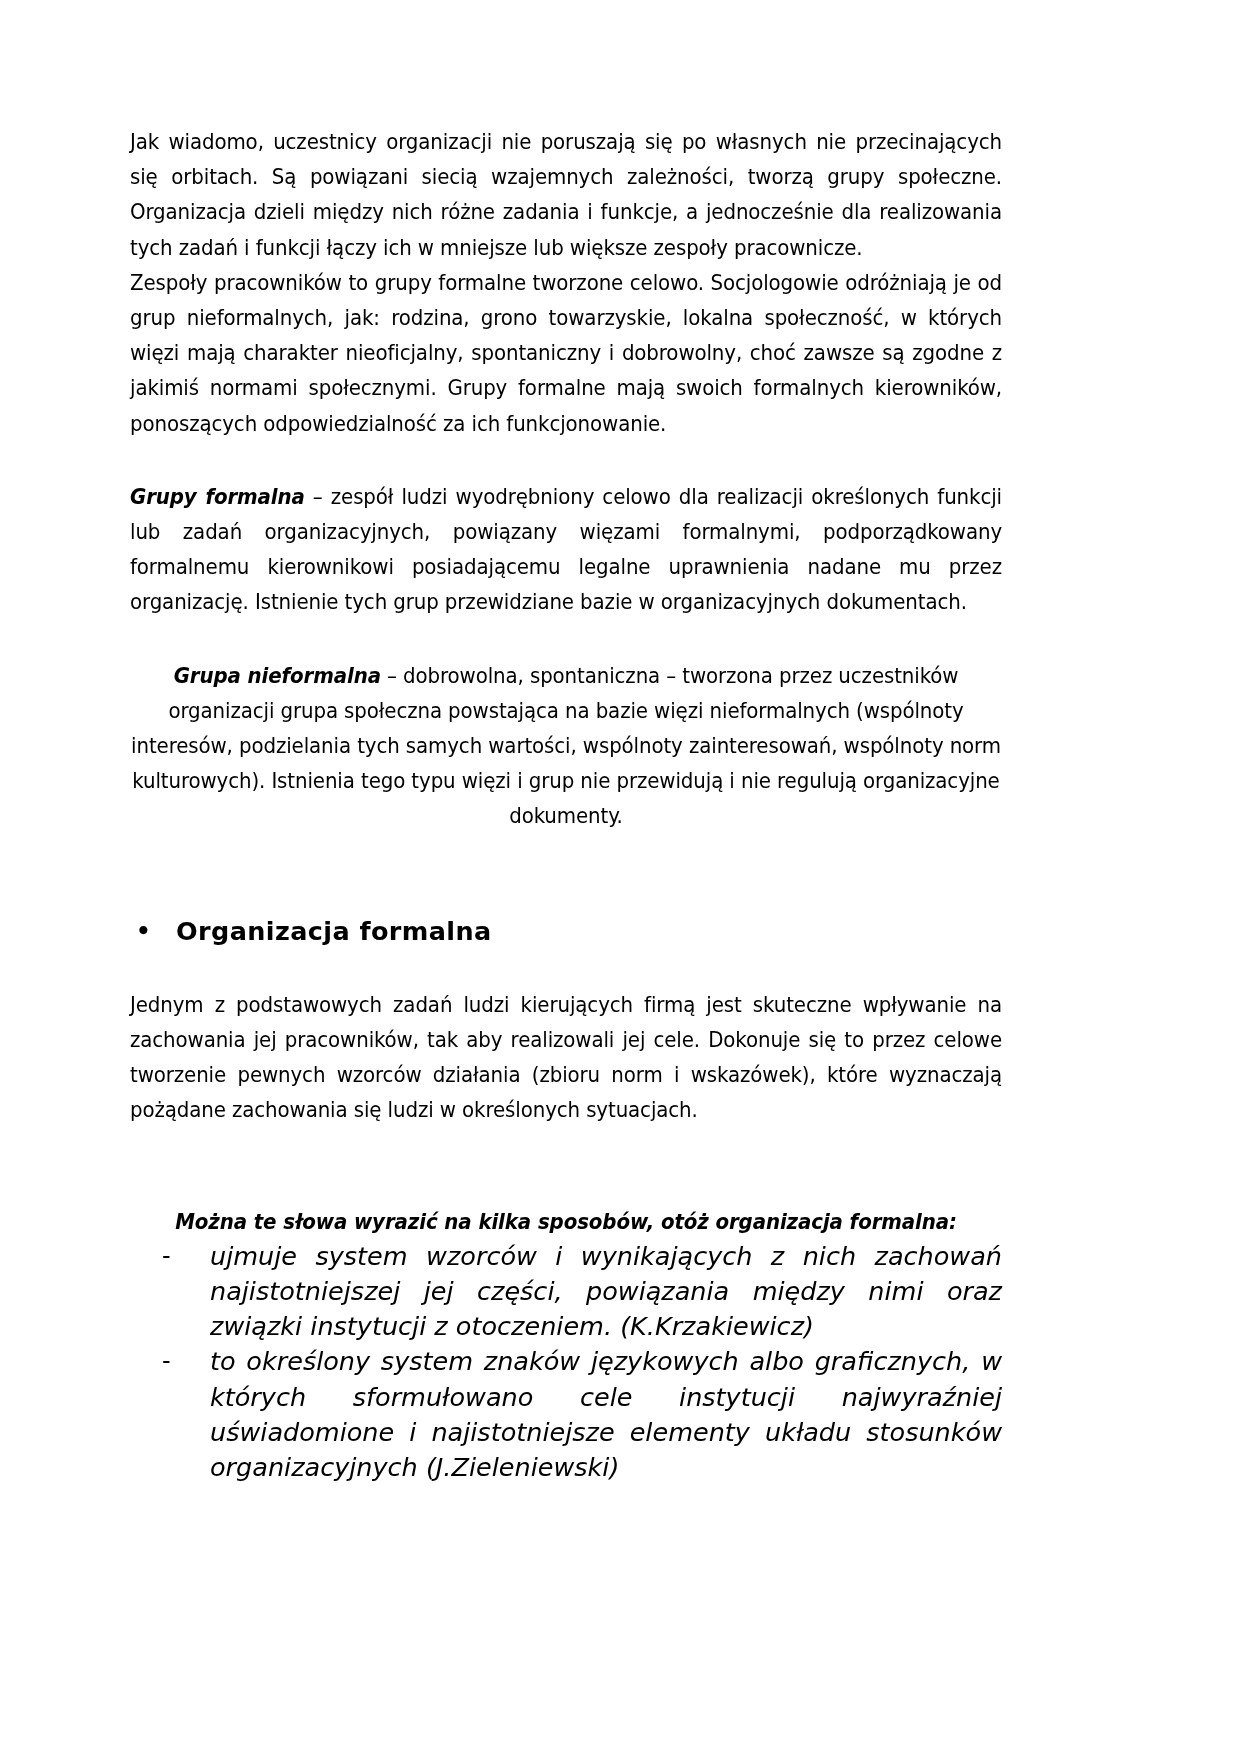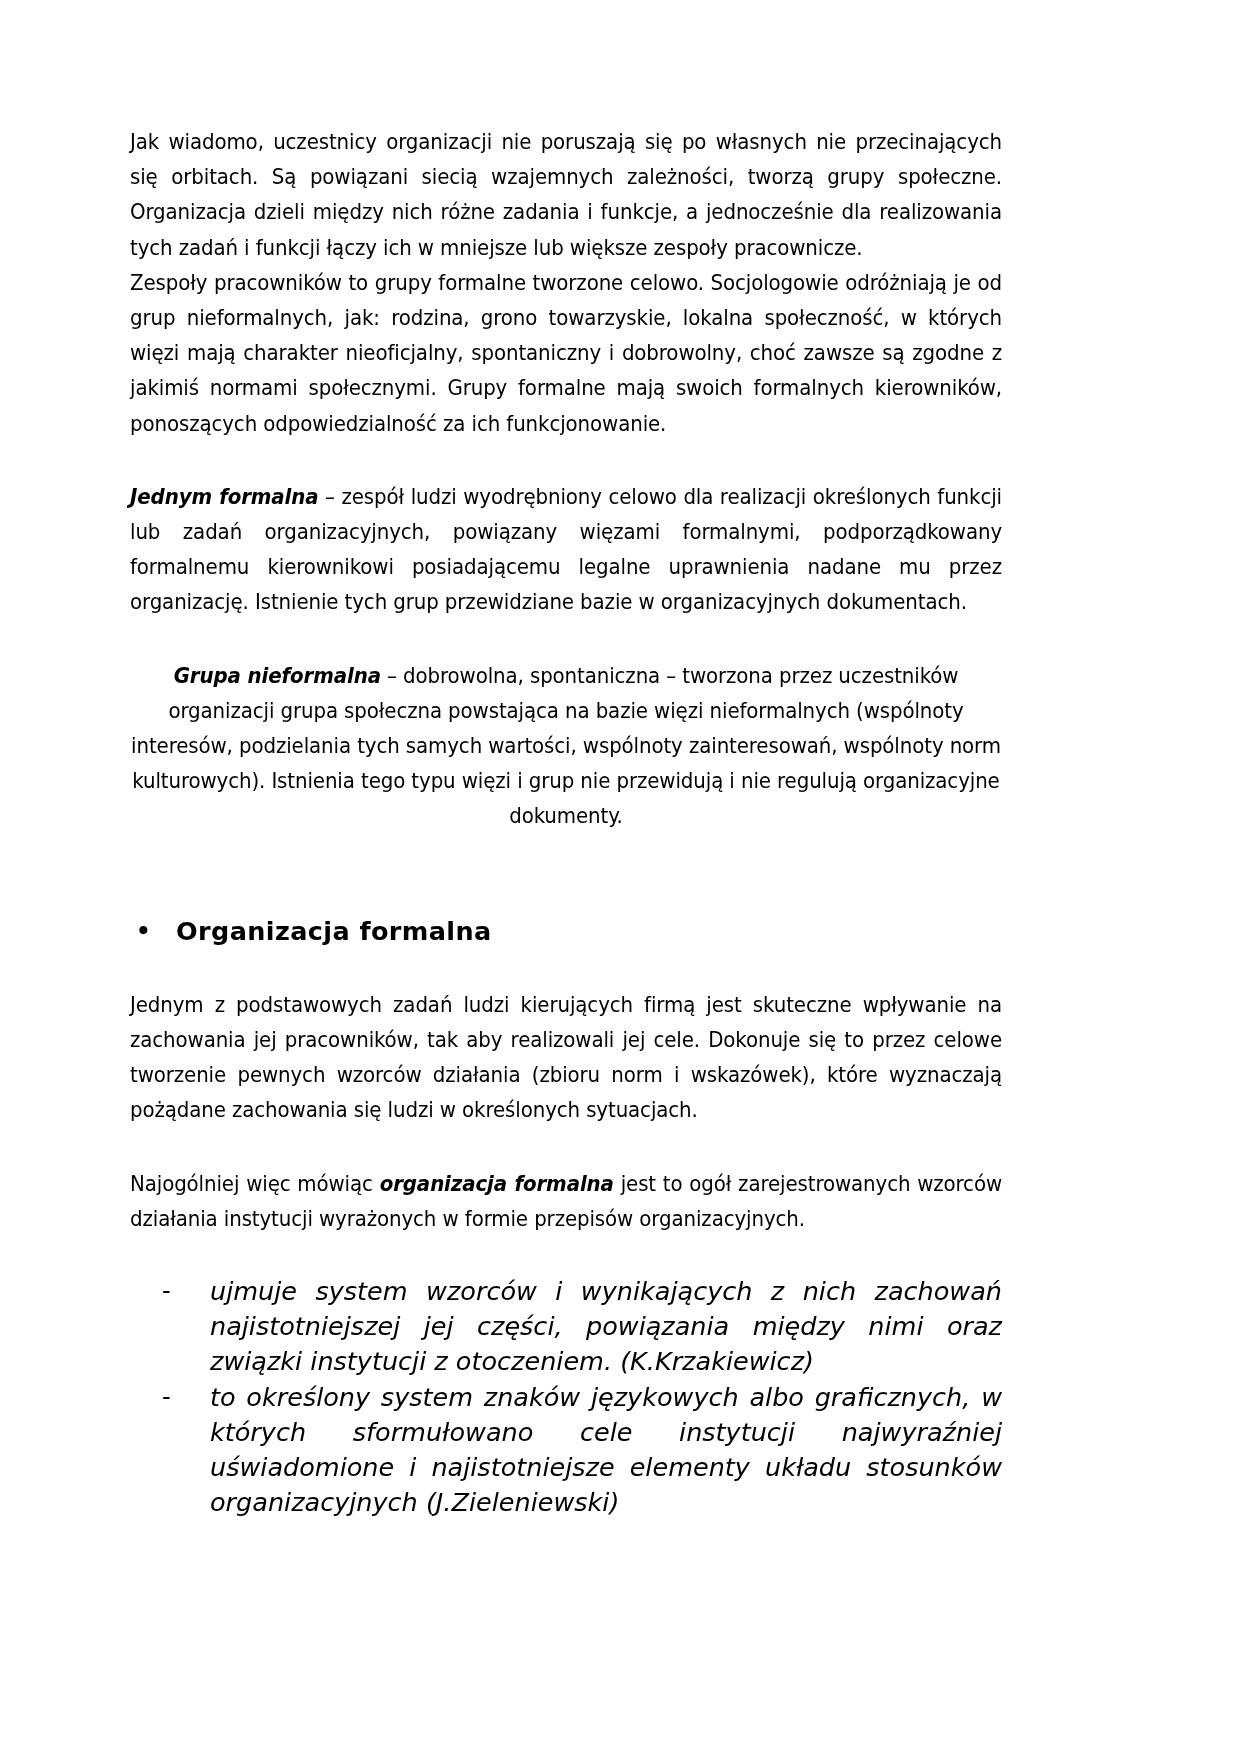--- a/index.html
+++ b/index.html
@@ -100,21 +100,21 @@
   <div class="doc-body">
 
     <p class="para">
       <span>Jak wiadomo, uczestnicy organizacji nie poruszają się po własnych nie przecinających się orbitach. Są powiązani siecią wzajemnych zależności, tworzą grupy społeczne. Organizacja dzieli między nich różne zadania i funkcje, a jednocześnie dla realizowania tych zadań i funkcji łączy ich w mniejsze lub większe zespoły pracownicze.</span>
     </p>
 
     <p class="para"><span>Zespoły pracowników to </span><span class="b">grupy formalne</span><span> tworzone celowo. Socjologowie odróżniają je od </span><span class="b">grup nieformalnych</span><span>, jak: rodzina, grono towarzyskie, lokalna społeczność, w których więzi mają charakter nieoficjalny, spontaniczny i dobrowolny, choć zawsze są zgodne z jakimiś normami społecznymi. Grupy formalne mają swoich formalnych kierowników, ponoszących odpowiedzialność za ich funkcjonowanie.</span></p>
 
     <div class="gap-lg"></div>
 
-    <p class="para"><span class="bi">Jednym formalna</span><span> – zespół ludzi wyodrębniony celowo dla realizacji określonych funkcji lub zadań organizacyjnych, powiązany więzami formalnymi, podporządkowany formalnemu kierownikowi posiadającemu legalne uprawnienia nadane mu przez organizację. Istnienie tych grup przewidziane bazie w organizacyjnych dokumentach.</span></p>
+    <p class="para"><span class="bi">Grupy formalna</span><span> – zespół ludzi wyodrębniony celowo dla realizacji określonych funkcji lub zadań organizacyjnych, powiązany więzami formalnymi, podporządkowany formalnemu kierownikowi posiadającemu legalne uprawnienia nadane mu przez organizację. Istnienie tych grup przewidziane bazie w organizacyjnych dokumentach.</span></p>
 
     <div class="gap-lg"></div>
 
     <p class="para ragged"><span class="bi">Grupa nieformalna</span><span> – dobrowolna, spontaniczna – tworzona przez uczestników organizacji grupa społeczna powstająca na bazie więzi nieformalnych (wspólnoty interesów, podzielania tych samych wartości, wspólnoty zainteresowań, wspólnoty norm kulturowych). Istnienia tego typu więzi i grup nie przewidują i nie regulują organizacyjne dokumenty.</span></p>
 
     <div class="gap-xl"></div>
     <div class="gap-md"></div>
 
     <div class="bullet-heading">
       <span class="marker">•</span>
@@ -122,24 +122,24 @@
     </div>
 
     <div class="gap-lg"></div>
 
     <p class="para">
       <span>Jednym z podstawowych zadań ludzi kierujących firmą jest skuteczne wpływanie na zachowania jej pracowników, tak aby realizowali jej cele. Dokonuje się to przez celowe tworzenie pewnych wzorców działania (zbioru norm i wskazówek), które wyznaczają pożądane zachowania się ludzi w określonych sytuacjach.</span>
     </p>
 
     <div class="gap-lg"></div>
 
-    <p class="para"><span>Najogólniej więc mówiąc </span><span class="bi">organizacja formalna</span><span> jest to ogół zarejestrowanych wzorców działania instytucji wyrażonych w formie przepisów organizacyjnych.</span></p>
 
     <div class="gap-lg"></div>
 
+    <p class="para ragged bi">Można te słowa wyrazić na kilka sposobów, otóż organizacja formalna:</p>
 
     <ul class="dash-list">
       <li>
         <span class="dash">-</span>
         <span class="li-text">ujmuje system wzorców i wynikających z nich zachowań najistotniejszej jej części, powiązania między nimi oraz związki instytucji z otoczeniem. (K.Krzakiewicz)</span>
       </li>
       <li>
         <span class="dash">-</span>
         <span class="li-text">to określony system znaków językowych albo graficznych, w których sformułowano cele instytucji najwyraźniej uświadomione i najistotniejsze elementy układu stosunków organizacyjnych (J.Zieleniewski)</span>
       </li>

